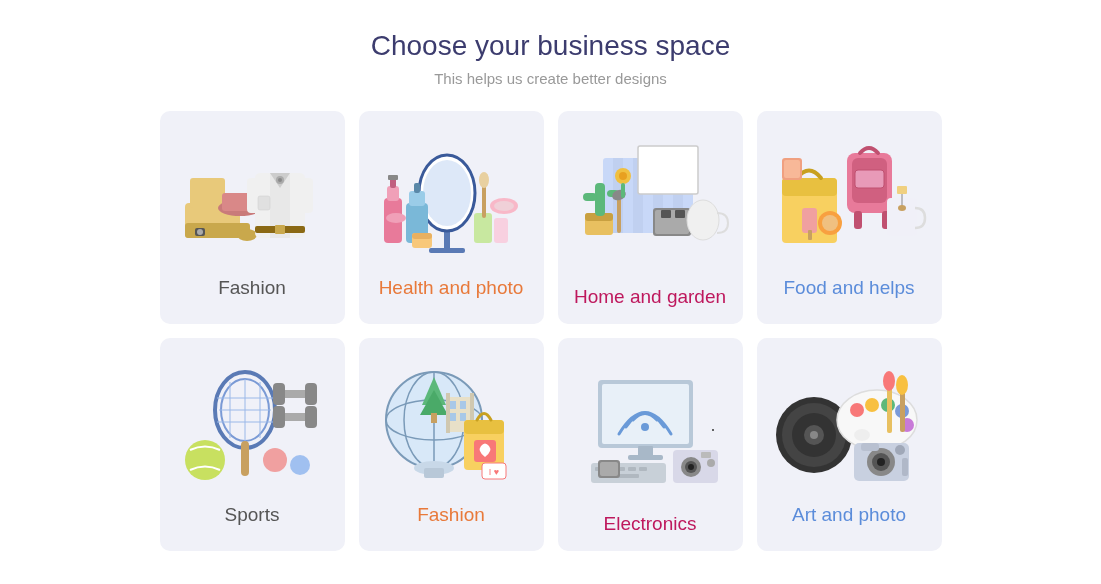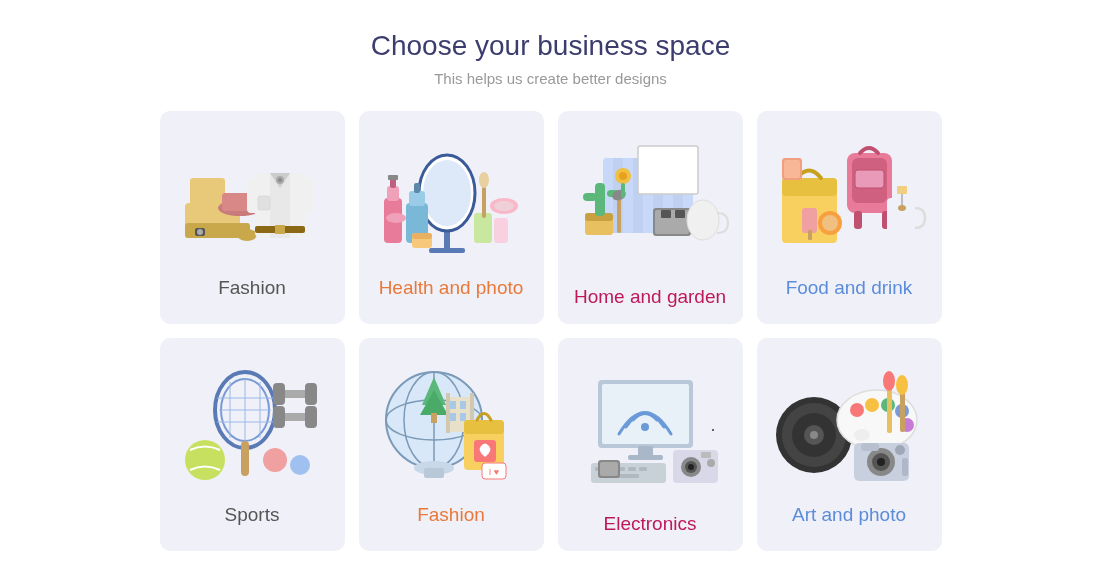--- a/index.html
+++ b/index.html
@@ -231,21 +231,21 @@
         <line x1="130" y1="66" x2="130" y2="78" stroke="#888" stroke-width="1"></line>
         <ellipse cx="130" cy="80" rx="4" ry="3" fill="#c8a060"></ellipse>
 
         <circle cx="58" cy="95" r="12" fill="#f8a040"></circle>
         <circle cx="58" cy="95" r="8" fill="#f0c080"></circle>
 
         <rect x="10" y="30" width="20" height="22" rx="3" fill="#f0a080"></rect>
         <rect x="12" y="32" width="16" height="18" rx="2" fill="#f8b898"></rect>
       </svg>
     </div>
-    <span class="card-label label-blue">Food and drink</span>
+    <span class="card-label label-blue">Food and helps</span>
   </div>
 
   <div class="card">
     <div class="card-illustration">
       <svg width="155" height="135" viewBox="0 0 155 135">
 
         <ellipse cx="70" cy="55" rx="30" ry="38" fill="none" stroke="#5a7ab5" stroke-width="4"></ellipse>
         <ellipse cx="70" cy="55" rx="24" ry="31" fill="none" stroke="#7a9ad5" stroke-width="2"></ellipse>
 
         <line x1="70" y1="24" x2="70" y2="86" stroke="#9ab8e8" stroke-width="1"></line>

